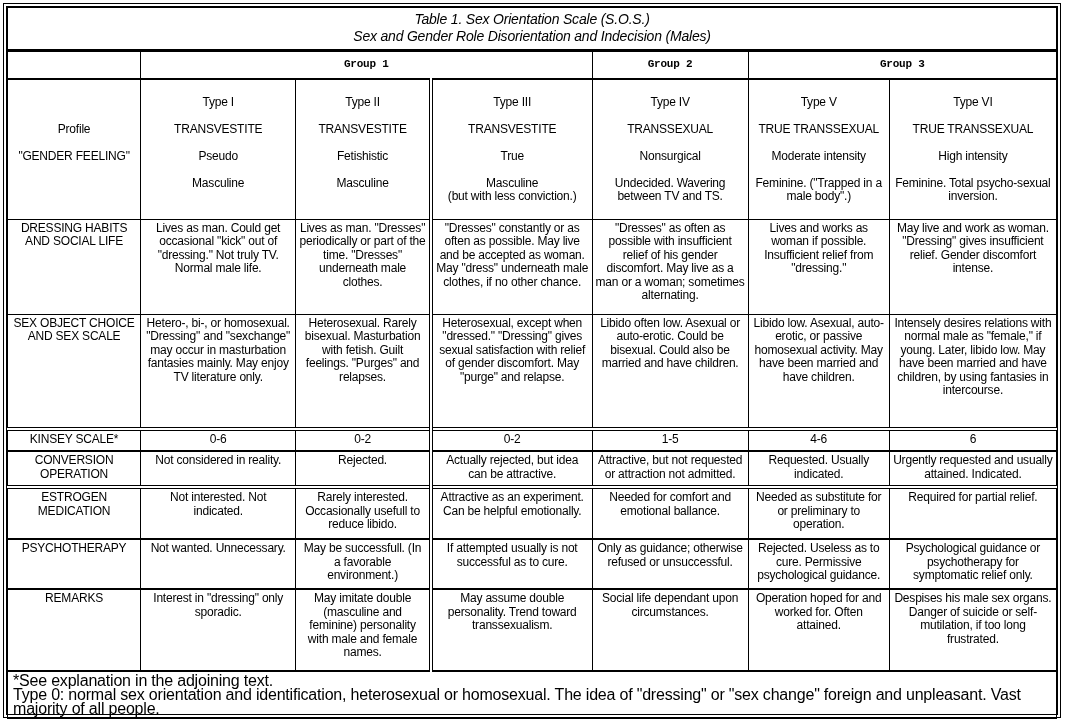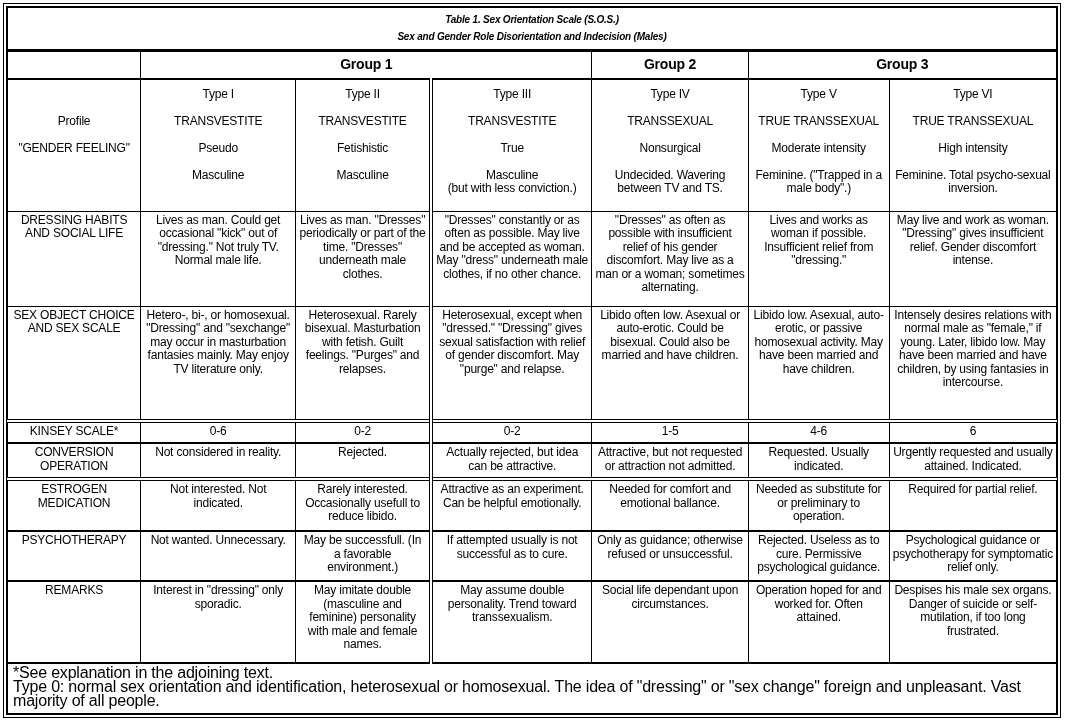--- a/index.html
+++ b/index.html
@@ -32,37 +32,38 @@
     vertical-align: top;
     font-size: 12px;
     line-height: 13.5px;
     letter-spacing: -0.2px;
     overflow: hidden;
     word-wrap: break-word;
   }
   
   tr.title-row td {
     border-bottom: 3px solid #000;
-    font-weight: bold;
+    font-weight: normal;
     font-style: italic;
-    font-size: 10px;
+    font-size: 14px;
     line-height: 17px;
     vertical-align: middle;
     padding: 3px 0 4px 0;
   }
   
   tr.group-row td {
     font-weight: bold;
-    font-size: 14px;
+    font-size: 11px;
     vertical-align: middle;
     border-top: 2px solid #0ea5e9;
     border-bottom: 2px solid #000;
-  }
-  
-  tr.profile-row td { padding-top: 8px; }
+    font-family: Liberation Mono, monospace;
+  }
+  
+  tr.profile-row td { padding-top: 16px; }
   .hl { height: 27px; line-height: 13.5px; }
   .hl-wrap { min-height: 13px; height: auto; line-height: 13.5px; }
   
   .dl { border-left: 4px double #000; }
   
   tr.kinsey-row td { border-top: 4px double #000; border-radius: 9px; }
   tr.estrogen-row td { border-top: 4px double #000; }
   tr.conversion-row td { border-top: 2px solid #000; }
   tr.psycho-row td { border-top: 2px solid #000; }
   tr.remarks-row td { border-top: 2px solid #000; }

